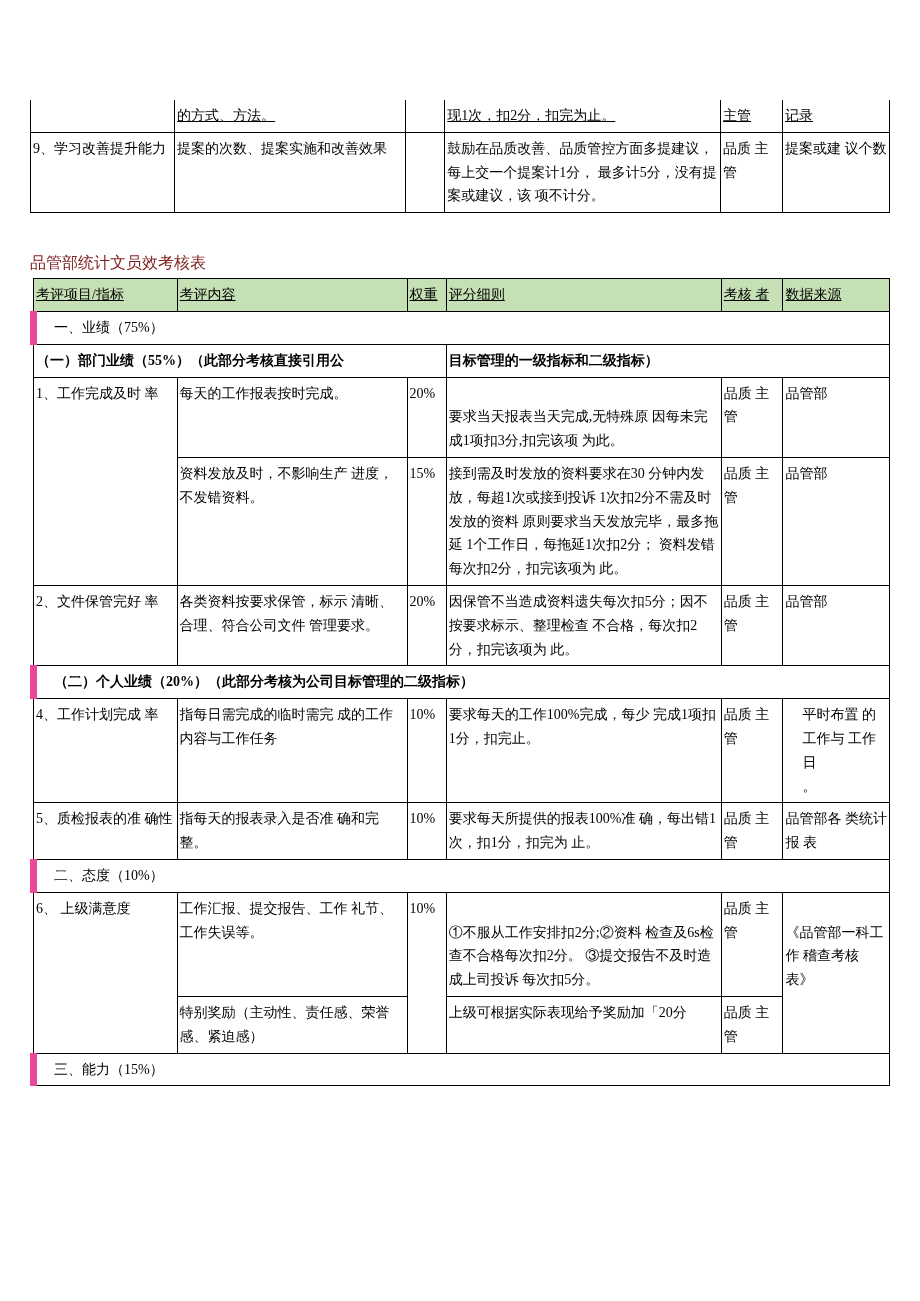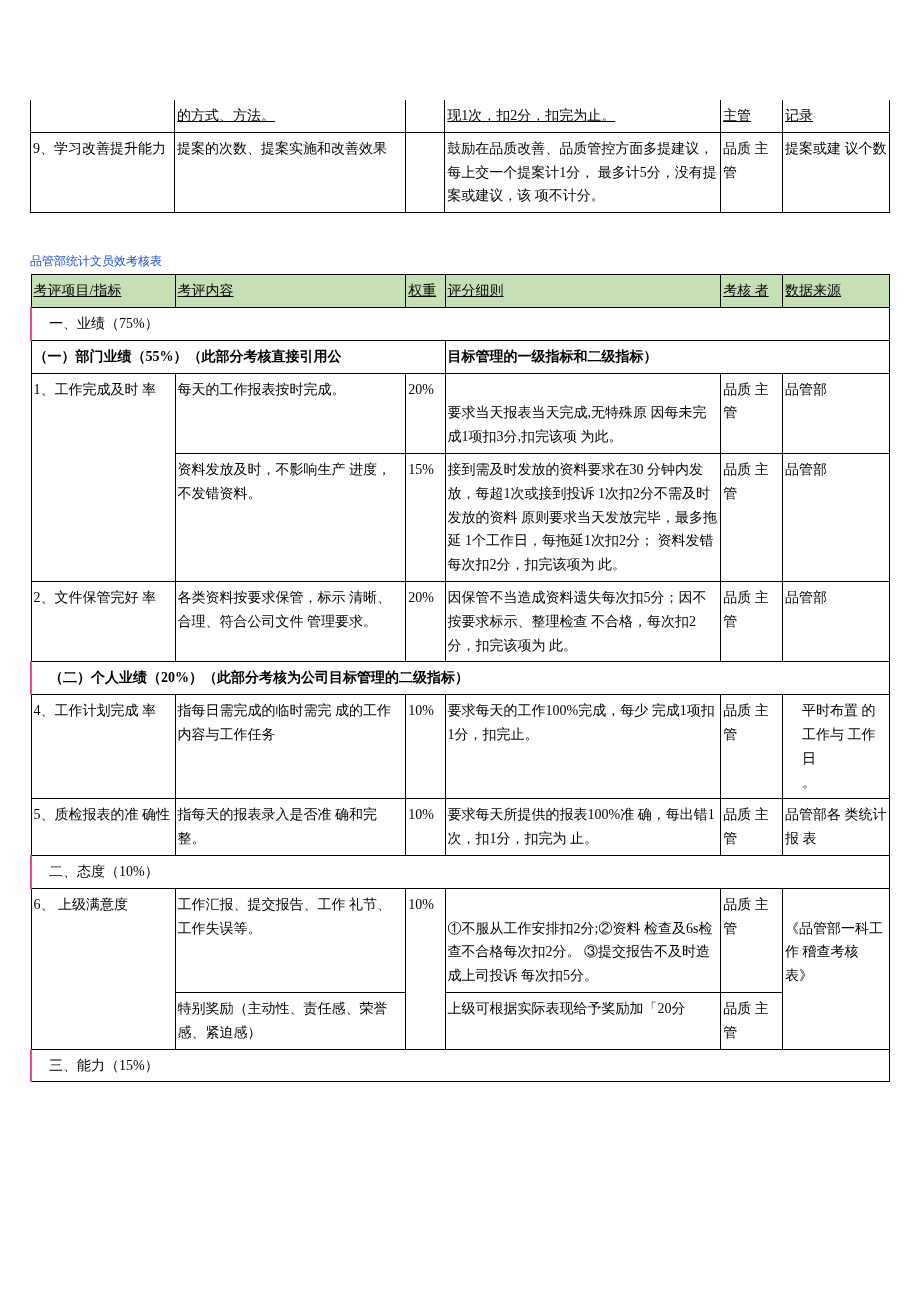--- a/index.html
+++ b/index.html
@@ -23,31 +23,31 @@
     border: 1px solid #000;
     padding: 4px 2px;
     vertical-align: top;
     font-size: 14px;
     line-height: 1.7;
     word-break: break-all;
   }
   .no-top { border-top: none; text-decoration: underline; }
   .no-bottom { border-bottom: none; }
   .title2 {
-    color: #1d4ed8;
-    font-size: 12px;
+    color: #7f1d1d;
+    font-size: 16px;
     margin: 40px 0 4px 0;
     font-weight: normal;
   }
   .hdr {
     background: #c5e0b4;
     text-decoration: underline;
   }
   .section-row td {
-    border-left: 2px solid #ec4899;
+    border-left: 7px solid #ec4899;
     border-right: 1px solid #000;
     padding-left: 17px;
   }
   .bold-span { font-weight: bold; }
   .c1 { width: 128px; }
   .c2 { width: 205px; }
   .c3 { width: 35px; }
   .c4 { width: 245px; }
   .c5 { width: 55px; }
   .c6 { width: 95px; }

